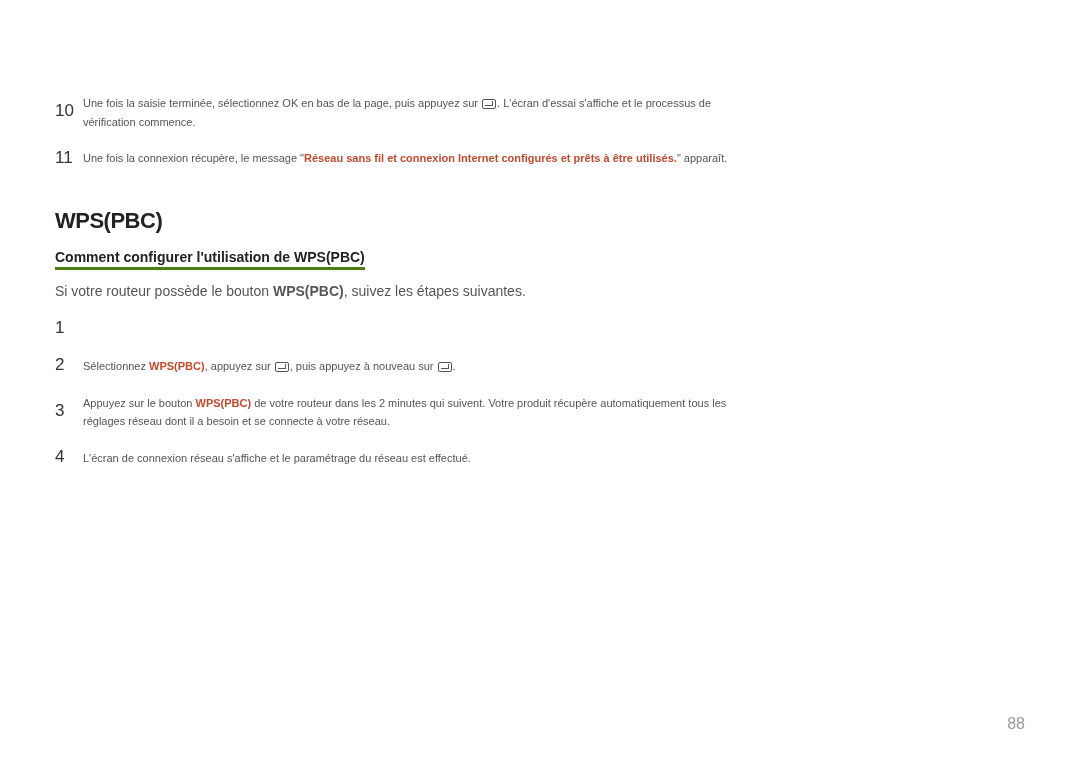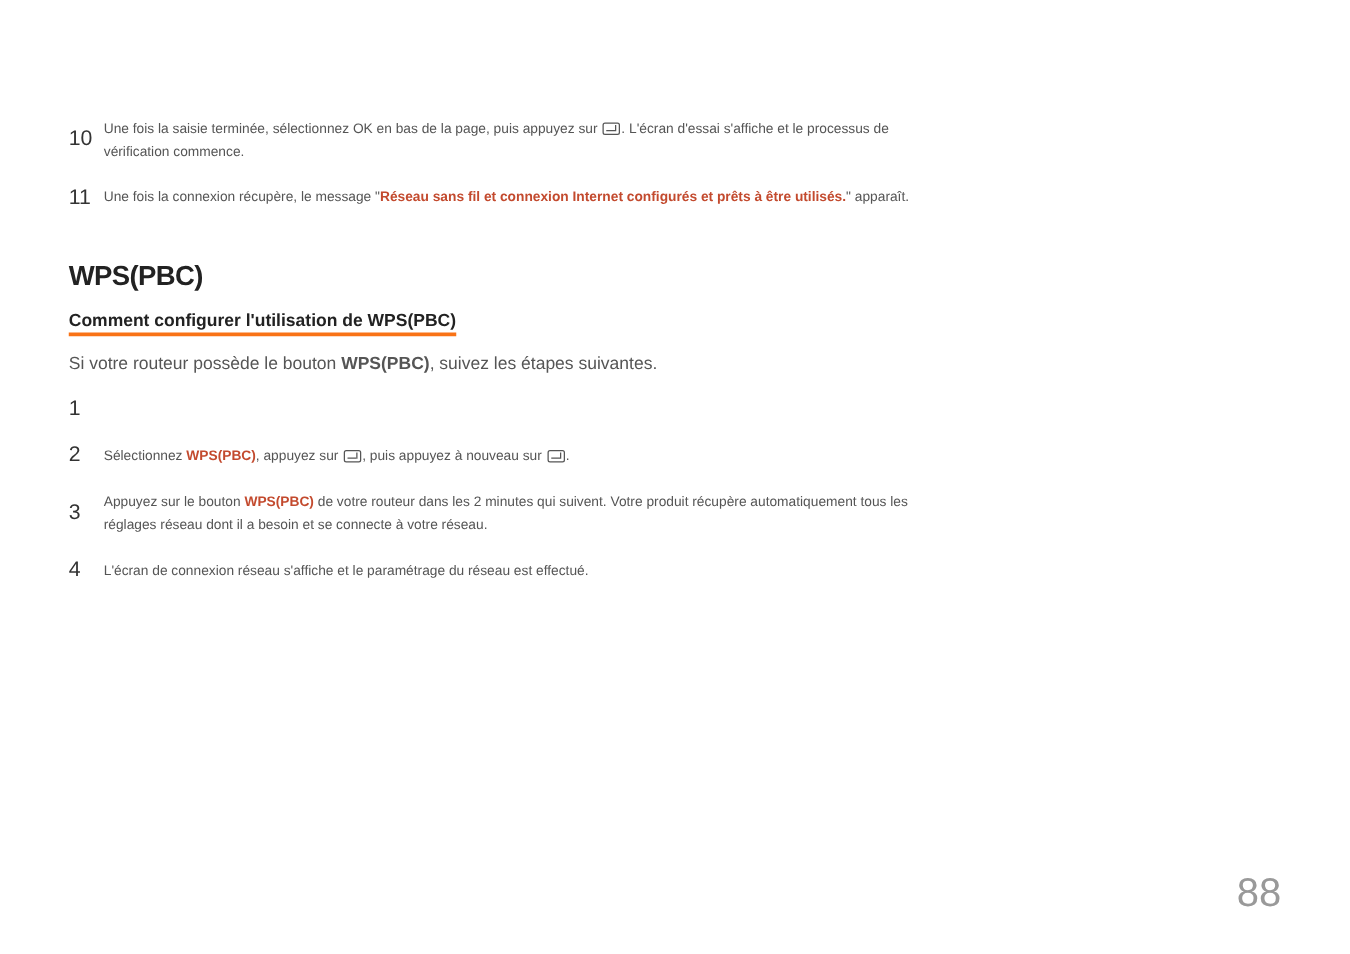--- a/index.html
+++ b/index.html
@@ -85,38 +85,38 @@
       color: #222;
       margin-top: 40px;
       margin-bottom: 14px;
       letter-spacing: -0.5px;
     }
     .sub-heading {
       display: inline-block;
       font-size: 14px;
       font-weight: bold;
       color: #222;
-      border-bottom: 3px solid #f97316;
+      border-bottom: 3px solid #4d7c0f;
       padding-bottom: 2px;
       margin-bottom: 10px;
     }
     .intro-text {
       font-size: 14px;
       color: #555;
       margin-bottom: 16px;
       line-height: 1.6;
     }
     .intro-text b {
       font-weight: bold;
     }
     .page-num {
       position: absolute;
       bottom: 30px;
       right: 55px;
-      font-size: 32px;
+      font-size: 16px;
       color: #999;
       font-weight: 300;
     }
   </style>
 </head>
 <body>
 
 <div class="header-line-wrap">
   <div class="thick"></div>
   <div class="thin"></div>

